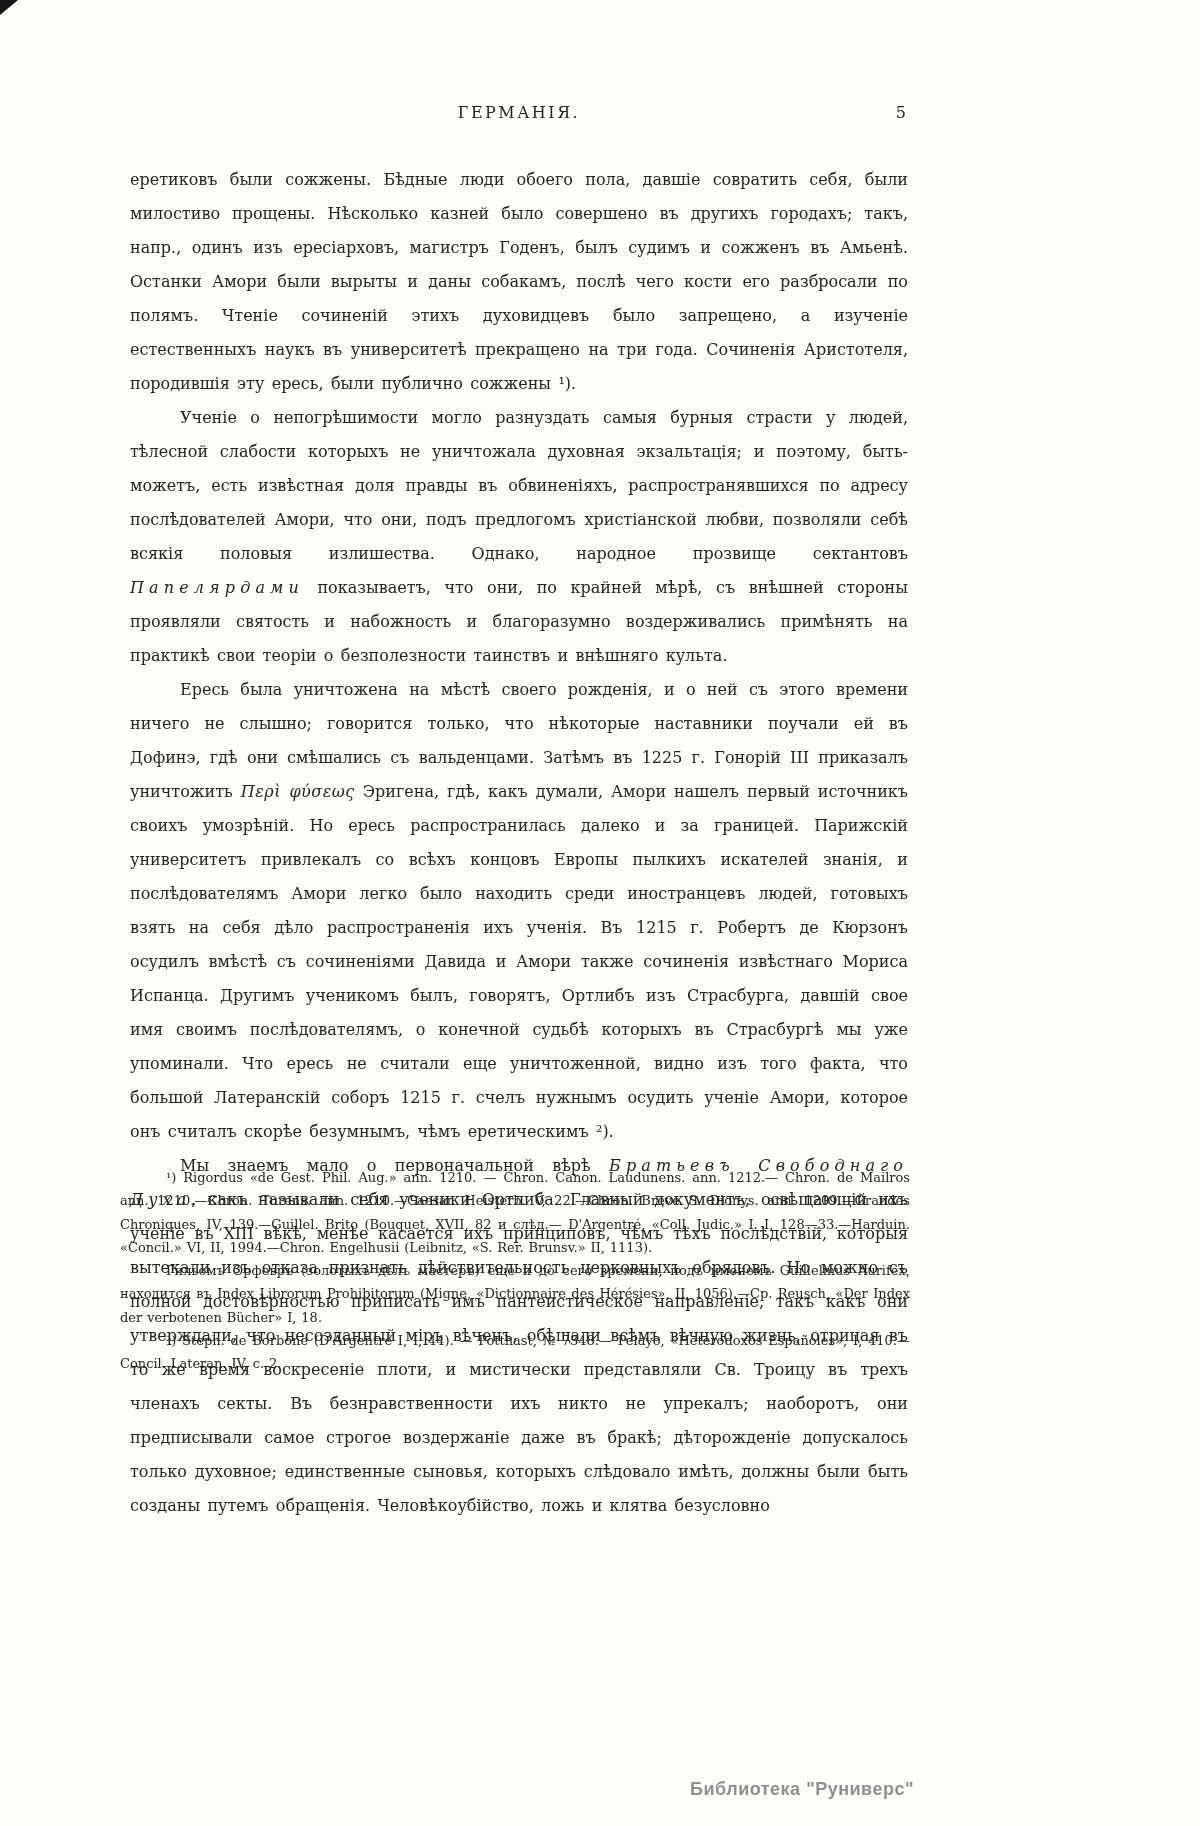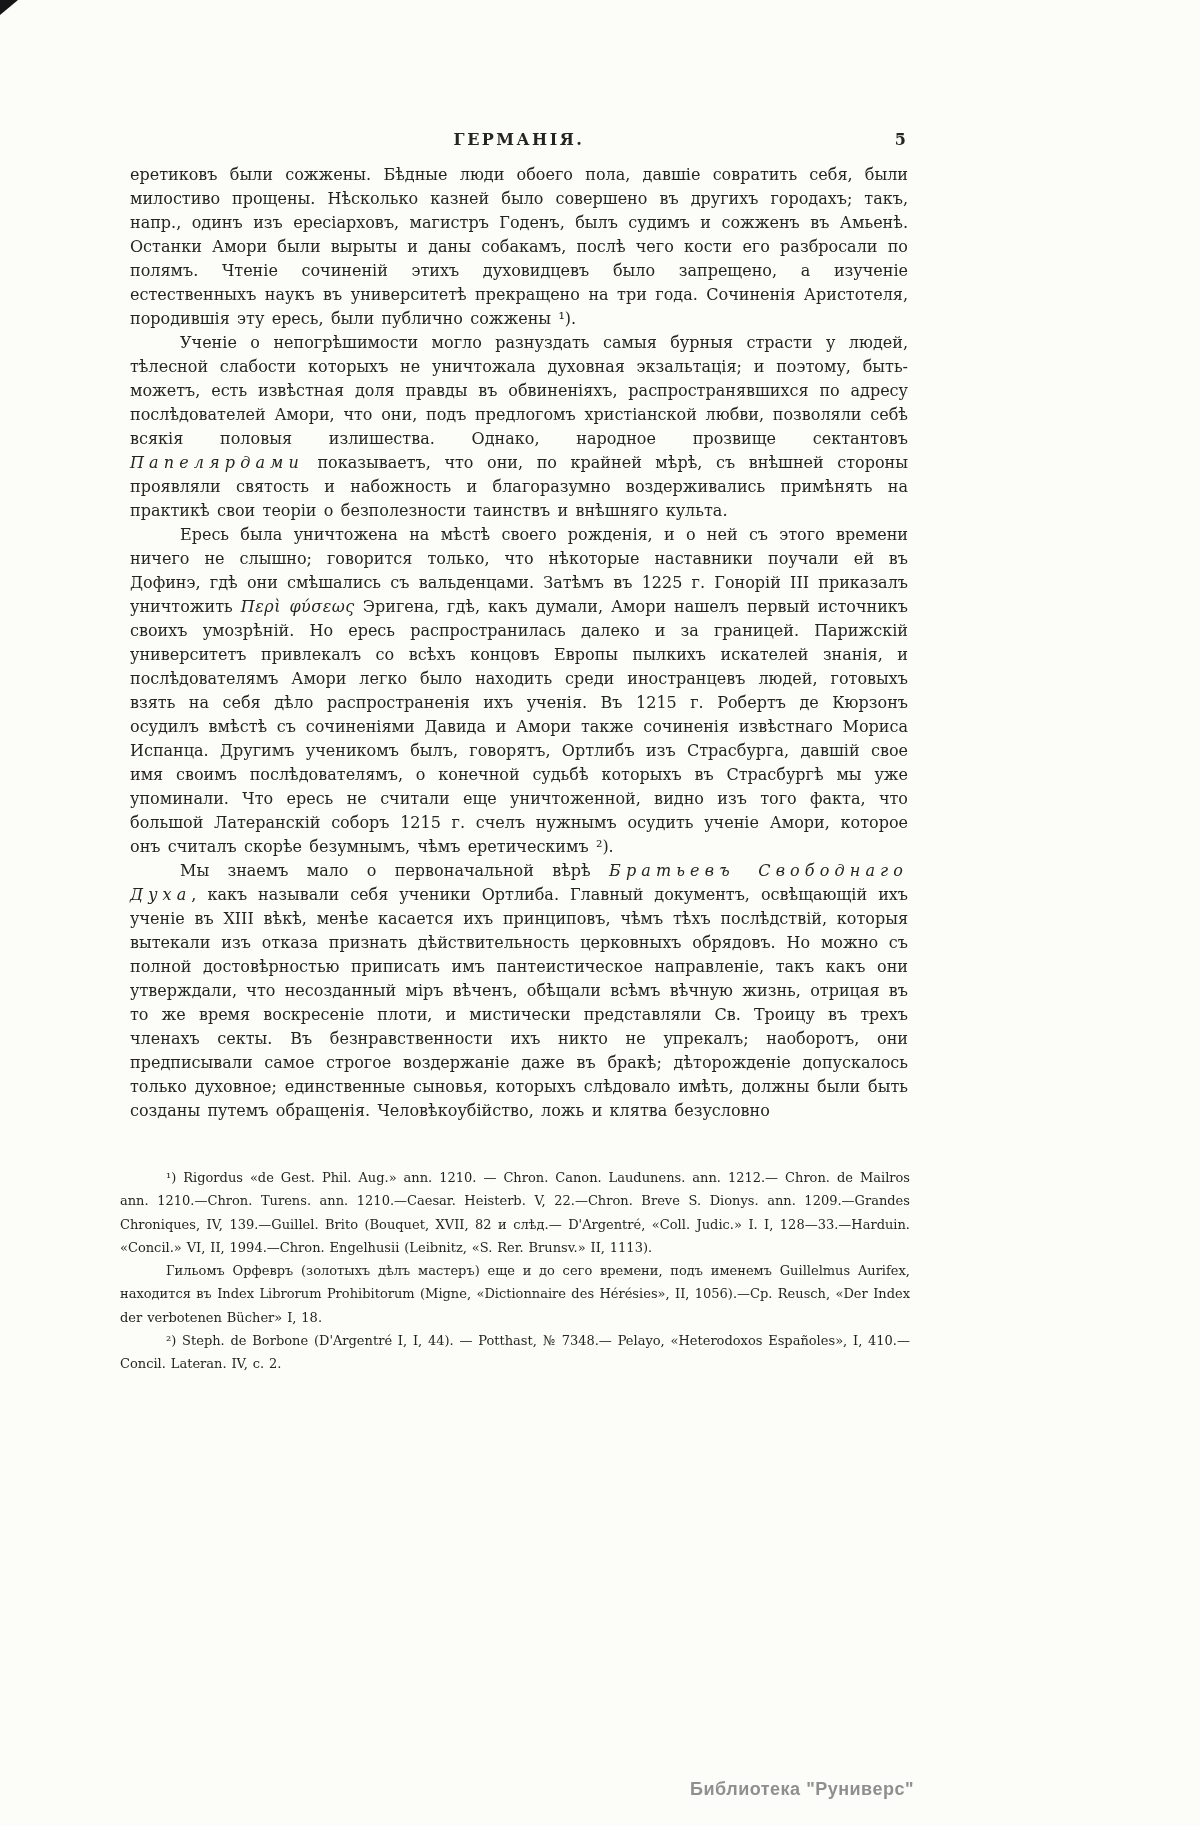--- a/index.html
+++ b/index.html
@@ -14,33 +14,32 @@
     font-family: "DejaVu Serif", "Liberation Serif", serif;
     color: #262420;
   }
   .corner-artifact {
     position: absolute; top: 0; left: 0;
     width: 0; height: 0;
     border-top: 15px solid #161616;
     border-right: 18px solid transparent;
   }
   .header {
-    position: absolute; top: 130px; left: 130px; width: 778px; height: 26px;
+    position: absolute; top: 103px; left: 130px; width: 778px; height: 26px;
     font-size: 16px;
-    font-weight: bold;
   }
   .header-title {
     position: absolute; left: 0; right: 0;
     text-align: center;
     letter-spacing: 2.5px;
   }
   .page-num { position: absolute; right: 2px; top: 0; font-size: 16px; }
   .body-text {
     position: absolute; top: 163px; left: 130px; width: 778px;
-    font-size: 16px; line-height: 24px;
+    font-size: 16px; line-height: 34px;
     text-align: justify;
     word-spacing: 0.14em;
   }
   .body-text p { margin: 0; text-indent: 50px; }
   .body-text p.no-indent { text-indent: 0; }
   .spaced { letter-spacing: 0.32em; font-style: italic; }
   .greek { font-style: italic; letter-spacing: 0.03em; }
   .footnotes {
     position: absolute; top: 1166px; left: 120px; width: 790px;
     font-size: 13px; line-height: 23.3px;

